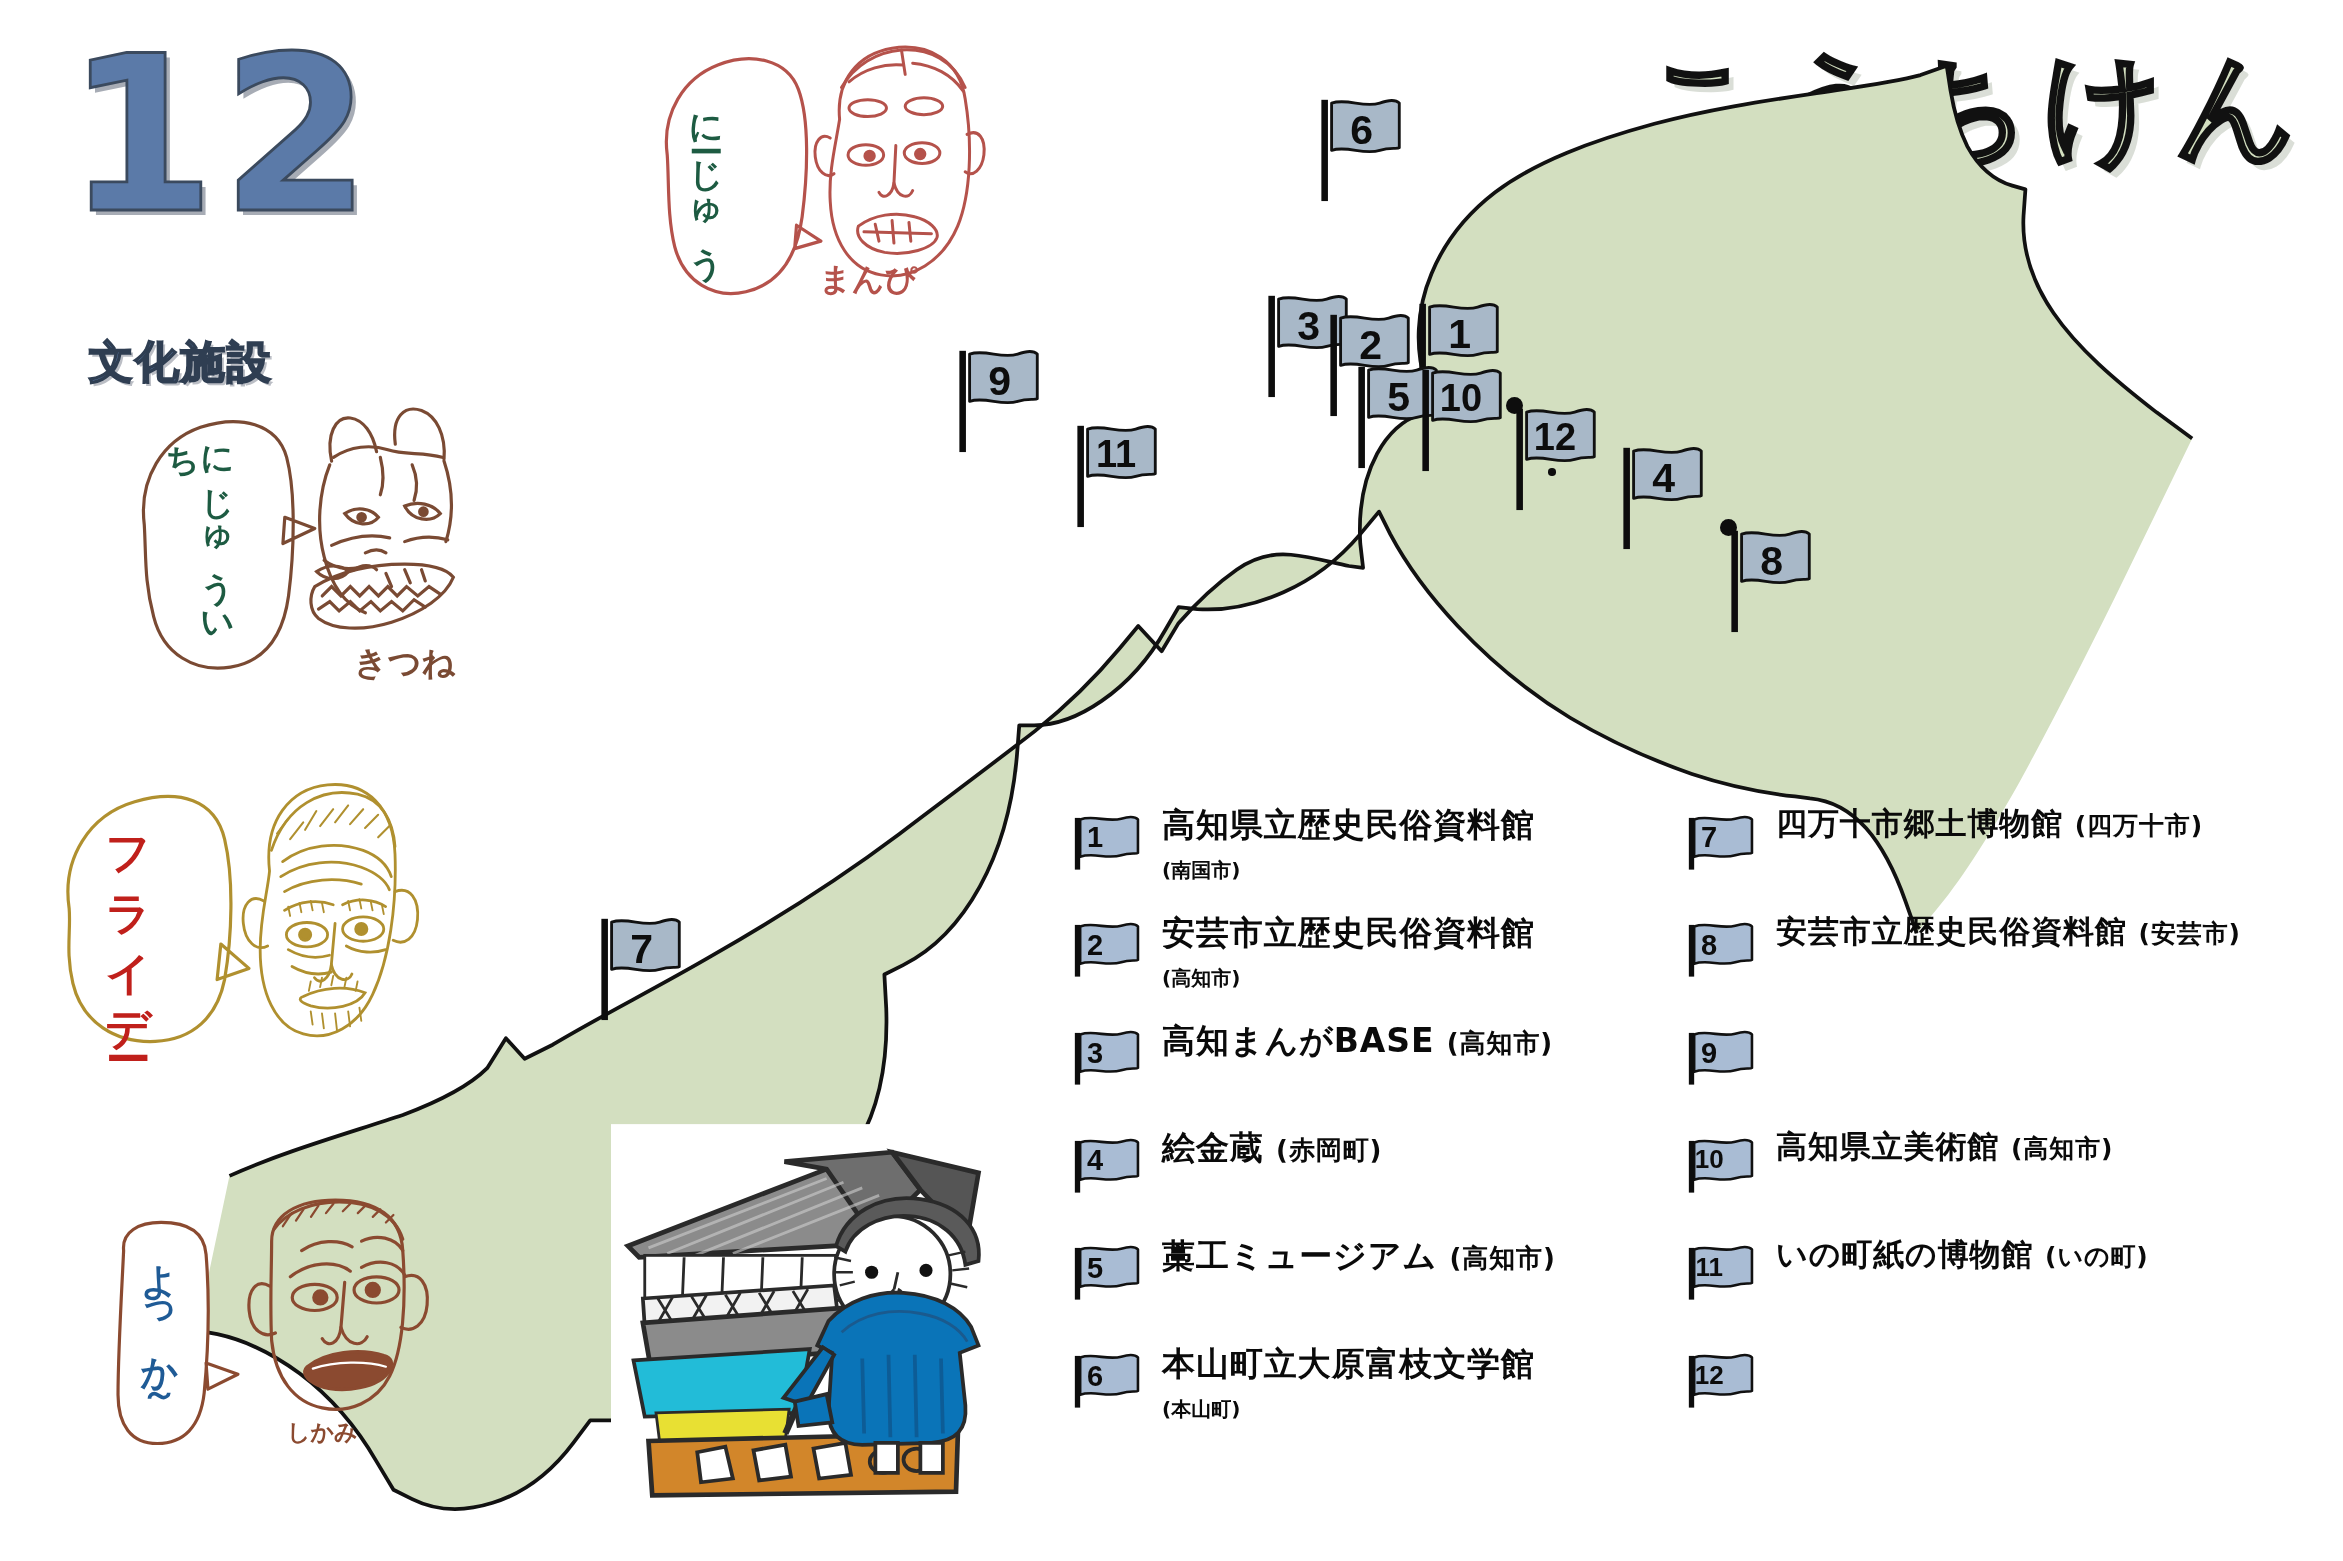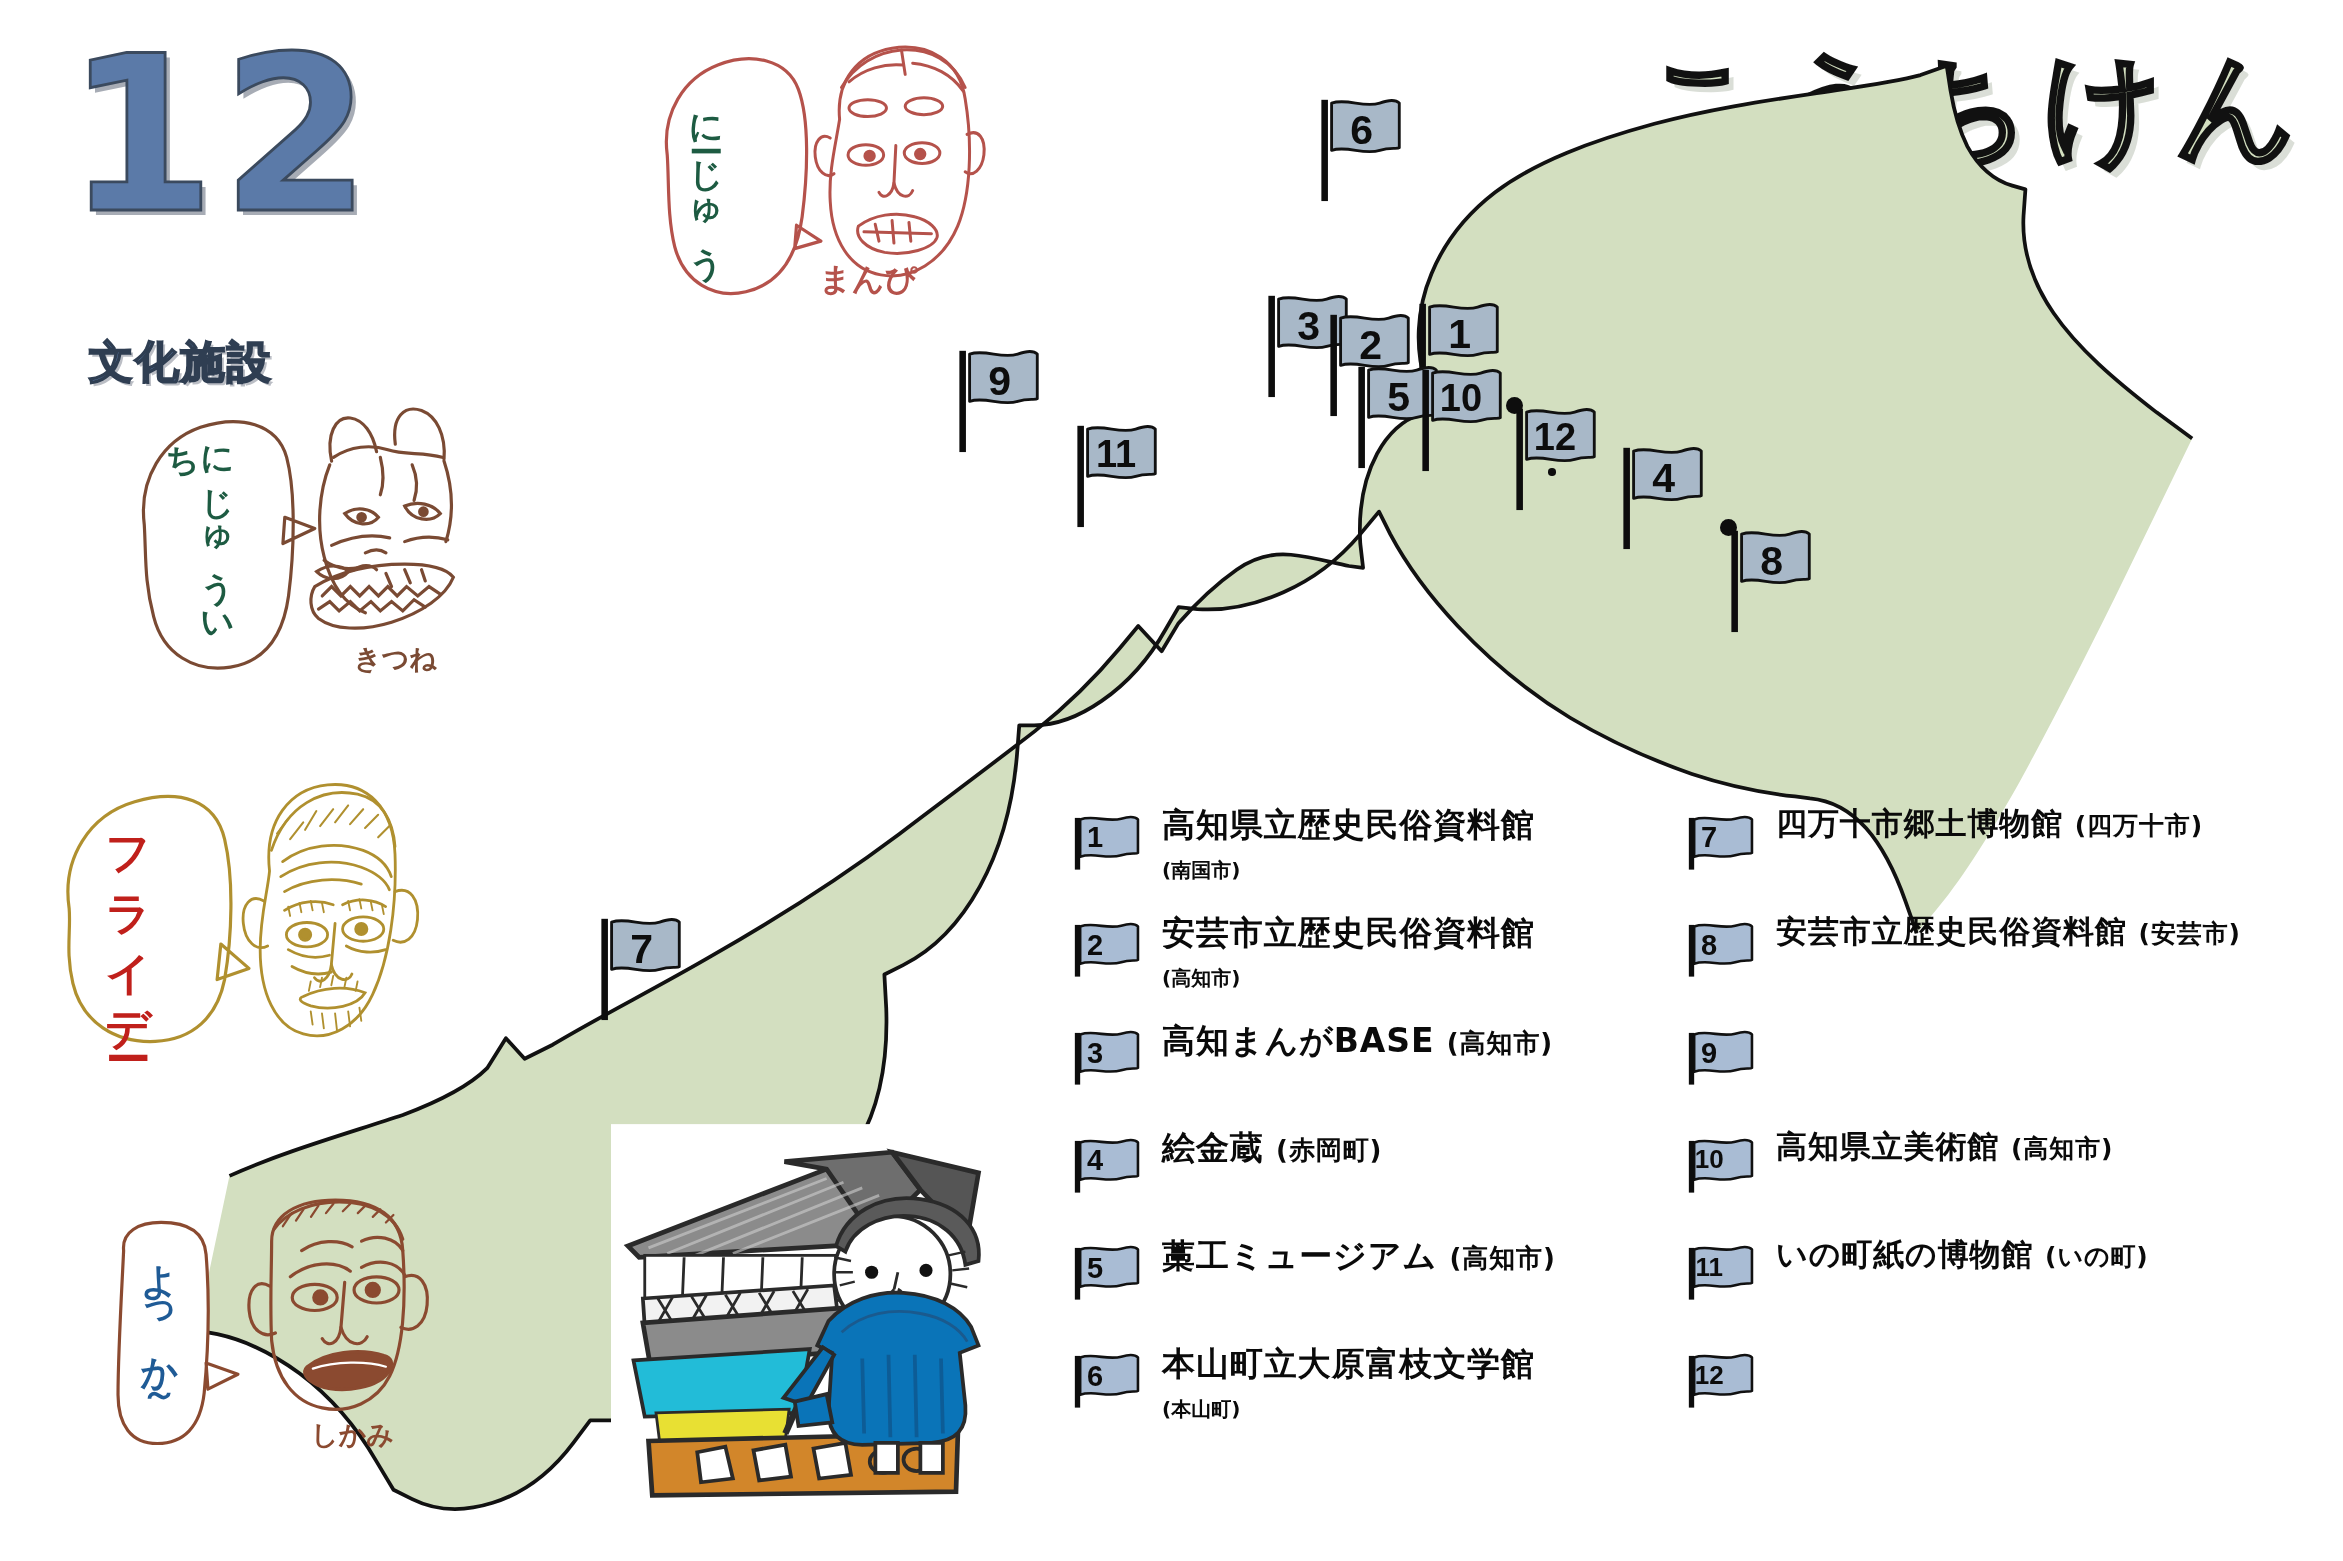--- a/index.html
+++ b/index.html
@@ -389,21 +389,21 @@
         <path d="M196,196 C222,180 256,172 292,172 C318,172 336,176 344,186
                  C336,206 310,224 278,234 C246,244 216,242 200,230 C190,222 190,206 196,196 Z"></path>
         <path d="M204,206 L214,196 L224,206 L234,196 L244,206 L254,196 L264,206
                  L274,196 L284,206 L294,196 L306,206 L318,196 L330,204"></path>
         <path d="M200,220 L212,212 L222,222 L234,212 L244,222 L256,212 L266,222
                  L278,212 L290,222 L302,210 L314,218"></path>
         <path d="M272,182 L278,196 M292,178 L298,192 M310,178 L314,190"></path>
       </g>
     </svg>
     <div class="bubble-text" style="left:34px;top:20.6px;font-size:33px;color:#1d5b42;height:234px;">にじゅういち</div>
-    <div class="doodle-label" style="left:223px;top:238px;font-size:27px;color:#7a4a33;">きつね</div>
+    <div class="doodle-label" style="left:223px;top:238px;font-size:33px;color:#7a4a33;">きつね</div>
   </div>
 
   <div class="doodle" style="left:56px;top:768px;">
     <svg width="384" height="309" viewBox="0 0 410 330">
       <path d="M14,150 C6,96 36,50 84,36 C132,22 170,34 180,76
                C190,118 188,180 180,226 C172,266 146,290 106,292
                C64,294 28,272 18,230 C10,196 16,174 14,150 Z
                M176,188 L206,214 L172,226 Z" fill="#ffffff" stroke="#b0902f" stroke-width="3.4" stroke-linejoin="round"></path>
       <g stroke="#b0902f" stroke-width="3" fill="none" stroke-linecap="round">
         <path d="M228,110 C222,56 250,22 290,18 C332,14 360,42 362,92
@@ -470,21 +470,21 @@
         <path d="M258,104 L254,152 C252,170 240,174 234,164"></path>
         <path d="M254,152 C260,172 276,174 282,162"></path>
         <path d="M218,194 C238,178 274,174 300,182 C308,184 310,190 306,198
                  C296,216 256,224 230,214 C216,208 212,200 218,194 Z" fill="#8b4a30" stroke="#8b4a30"></path>
         <path d="M224,196 C248,188 282,188 302,194" stroke="#ffffff" stroke-width="2.4"></path>
         <path d="M178,108 C164,100 154,112 156,134 C158,156 172,164 184,158"></path>
         <path d="M322,98 C338,92 348,106 346,128 C344,150 330,158 318,152"></path>
       </g>
     </svg>
     <div class="bubble-text" style="left:36px;top:54px;font-size:37px;color:#1f5b96;">よっか～</div>
-    <div class="doodle-label" style="left:184px;top:232px;font-size:27px;color:#8b4a30;margin-left:24px;">しかみ</div>
+    <div class="doodle-label" style="left:184px;top:232px;font-size:23px;color:#8b4a30;">しかみ</div>
   </div>
 
   <div id="crayon">
     <svg viewBox="0 0 400 420">
       <rect x="0" y="0" width="400" height="420" fill="#ffffff"></rect>
 
       <path d="M18,130 L230,48 L300,60 L270,128 L30,142 Z" fill="#8b8b8b" stroke="#2a2a2a" stroke-width="5"></path>
       <path d="M185,40 L300,30 L330,70 L280,120 L230,48 Z" fill="#6e6e6e" stroke="#2a2a2a" stroke-width="5"></path>
       <path d="M300,30 L392,52 L380,122 L330,70 Z" fill="#555555" stroke="#2a2a2a" stroke-width="5"></path>
       <g stroke="#cfcfcf" stroke-width="3" opacity=".6">

